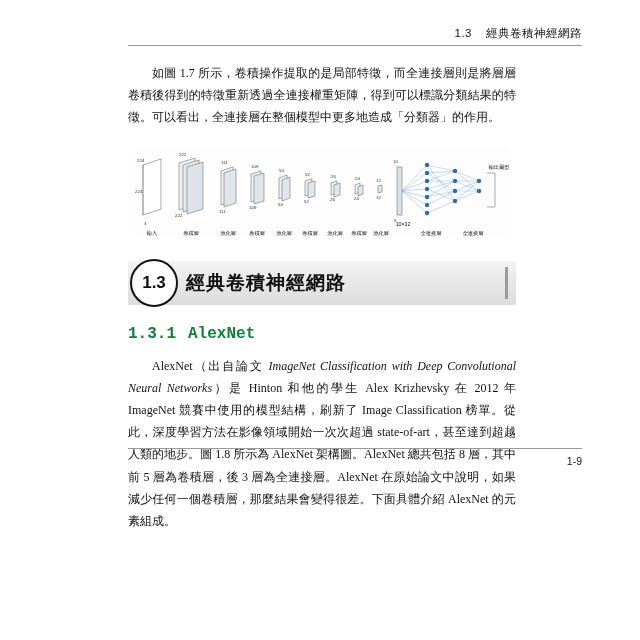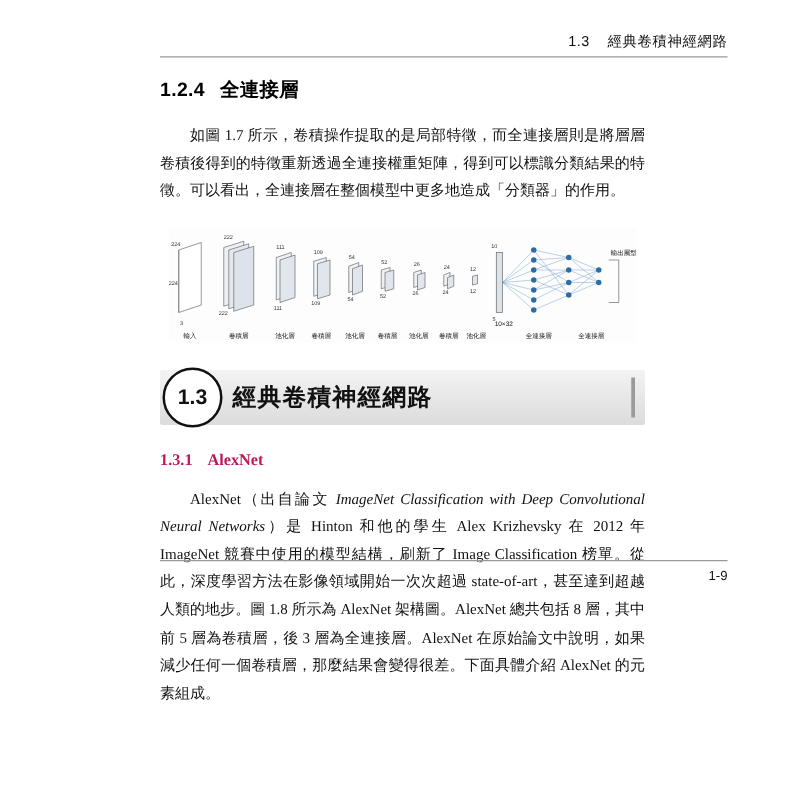--- a/index.html
+++ b/index.html
@@ -143,25 +143,25 @@
   .ch-bar {
     position: absolute;
     right: 8px;
     top: 6px;
     width: 3px;
     height: 32px;
     background: #9b9b9b;
   }
 
   h4.sub-head {
-    font-family: Liberation Serif, serif;
-    font-size: 13px;
+    font-family: Liberation Mono, monospace;
+    font-size: 16px;
     font-weight: bold;
     margin: 0 0 12px 0;
-    color: #be185d;
+    color: #15803d;
   }
   h4.sub-head .num { margin-right: 12px; }
 
   .it { font-style: italic; }
 
   
   .rule-bot {
     position: absolute;
     bottom: 34px;
     left: 128px;
@@ -183,23 +183,20 @@
 
 <div class="page">
 
   <div class="running-head">
     <span class="rh-num">1.3</span><span>經典卷積神經網路</span>
   </div>
   <div class="rule-top"></div>
 
   <div class="content">
 
-    <h3 class="sec-head">
-      <span class="num">1.2.4</span><span>全連接層</span>
-    </h3>
 
     <p class="body">如圖 1.7 所示，卷積操作提取的是局部特徵，而全連接層則是將層層卷積後得到的特徵重新透過全連接權重矩陣，得到可以標識分類結果的特徵。可以看出，全連接層在整個模型中更多地造成「分類器」的作用。</p>
 
     <div class="figure-wrap">
       <div class="fig-box">
         <svg width="374" height="92" viewBox="0 0 374 92">
           <g stroke="#6f6f6f" stroke-width="0.5" fill="none">
 
             <polygon points="8,18 26,12 26,62 8,68" fill="#ffffff" stroke="#5a5a5a"></polygon>
             <line x1="8" y1="18" x2="8" y2="68"></line>

